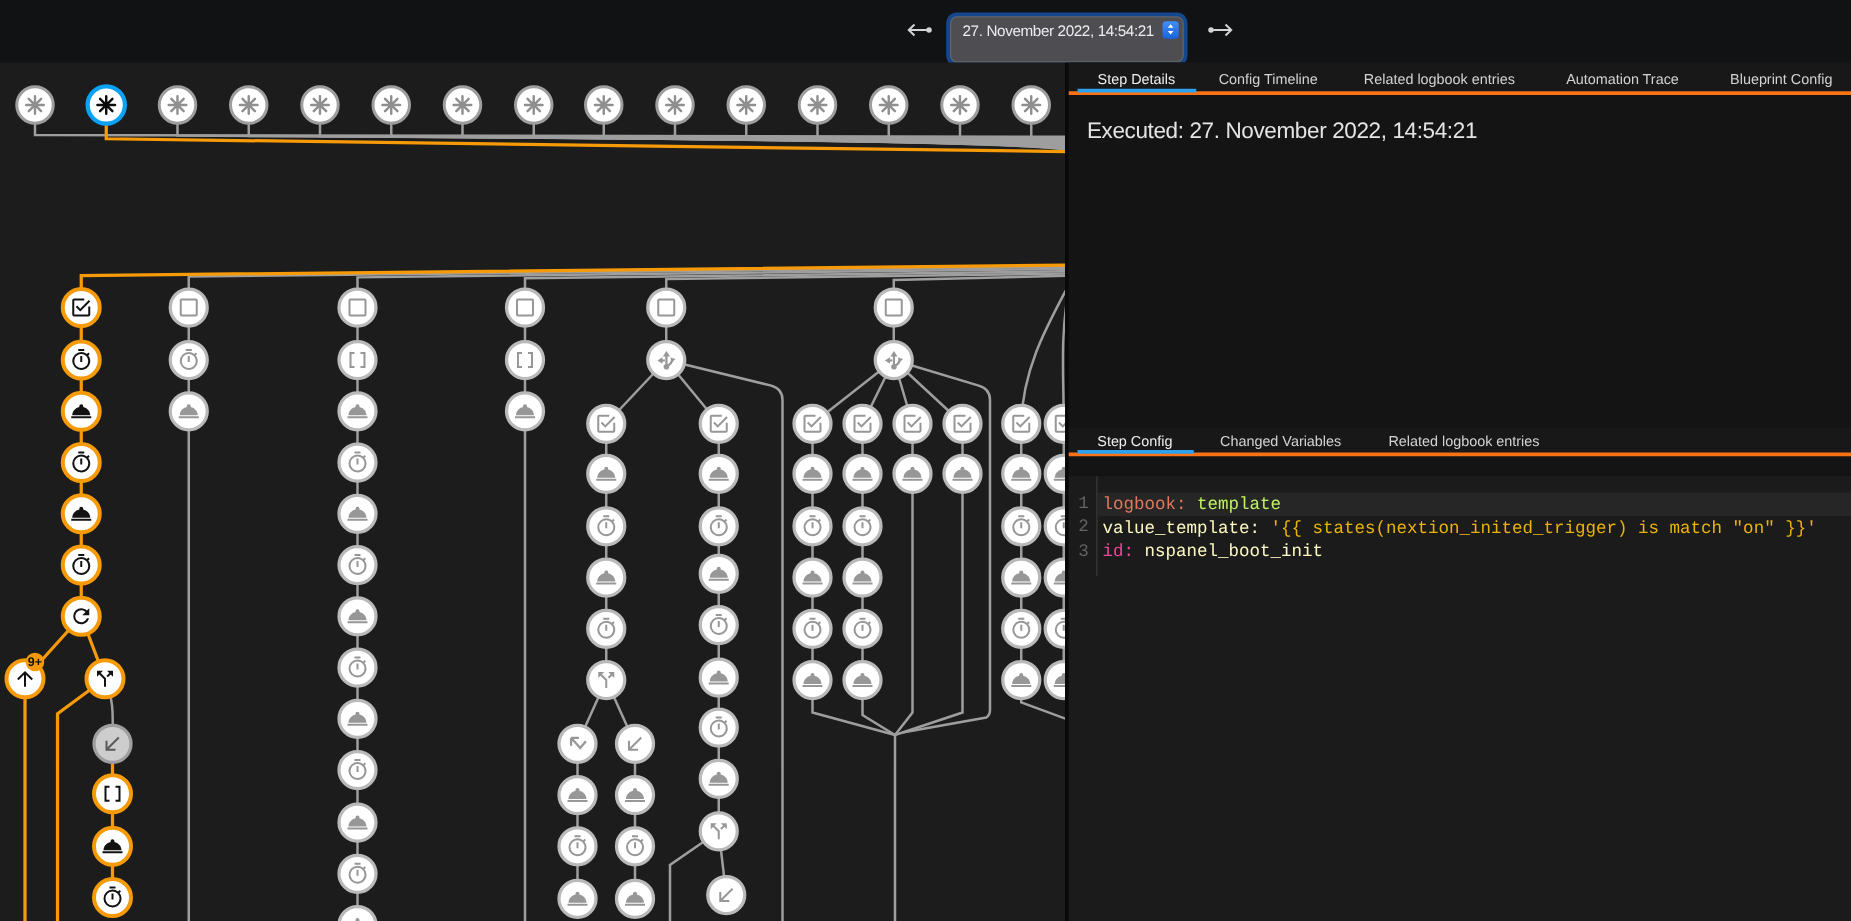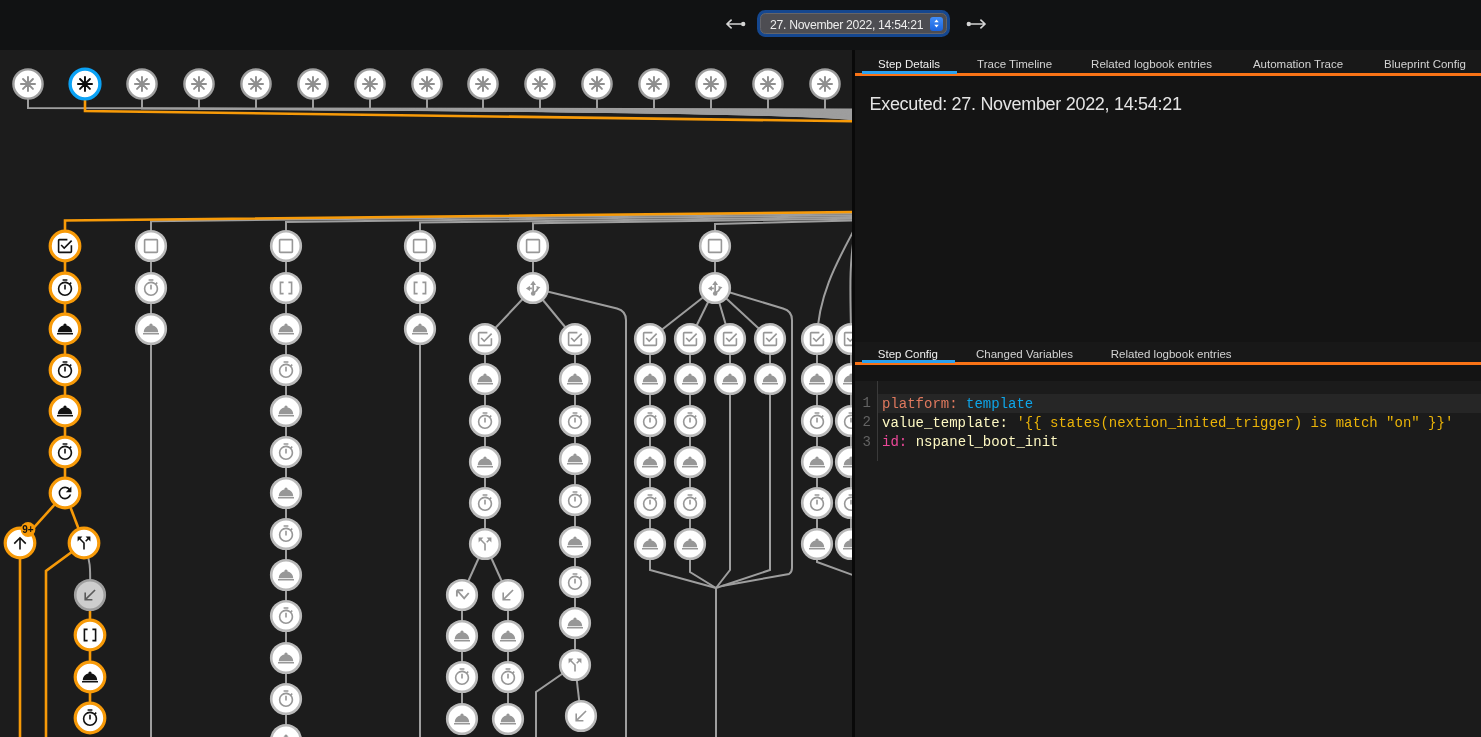--- a/index.html
+++ b/index.html
@@ -5,21 +5,21 @@
   body { width:1481px; height:737px; background:#141414; font-family:"Liberation Sans",sans-serif; overflow:hidden; position:relative; }
   .toolbar { position:absolute; left:0; top:0; width:1481px; height:50px; background:#111213; }
   .graph { position:absolute; left:0; top:50px; width:852px; height:687px; background:#1c1c1c; overflow:hidden; }
   .panel { position:absolute; left:855px; top:50px; width:626px; height:687px; background:#141414; }
   .vborder { position:absolute; left:852px; top:50px; width:3px; height:687px; background:#090909; }
   .tabs { position:absolute; left:0; width:698px; height:26px; background:#181818; border-bottom:3px solid #f97316; }
   .tab { position:absolute; top:8.2px; transform:translateX(-50%); font-size:11.5px; color:#d3d3d3; white-space:nowrap; }
   .tab.act { color:#efefef; }
   .underline { position:absolute; height:3px; background:#2ba1f0; }
   .executed { position:absolute; left:14.5px; top:43.5px; font-size:18px; letter-spacing:-0.3px; color:#e4e4e4; }
-  .sel { position:absolute; left:760px; top:13px; width:187px; height:21px; background:#4d4d52; border:1px solid #646469; border-radius:5.5px; box-shadow:0 0 0 3px rgba(25,105,220,.62);padding-left:14px; }
+  .sel { position:absolute; left:760px; top:13px; width:187px; height:37px; background:#4d4d52; border:1px solid #646469; border-radius:5.5px; box-shadow:0 0 0 3px rgba(25,105,220,.62);padding-left:14px; }
   .sel .txt { position:absolute; left:9px; top:3.8px; font-size:12.2px; color:#ededed; letter-spacing:-0.3px; }
   .sel .stepper { position:absolute; right:3.5px; top:3px; width:13px; height:13.5px; background:linear-gradient(#418df7,#1a63de); border-radius:3px; }
   .mono { font-family:"Liberation Mono",monospace; }
 </style></head>
 <body>
   <div class="toolbar">
     <svg style="position:absolute;left:724px;top:17px" width="22" height="14" viewBox="0 0 22 14">
       <circle cx="19.2" cy="7" r="2.2" fill="#d4d4d4"></circle>
       <path d="M17.5 7H2.6M7.6 2.6L3 7l4.6 4.4" stroke="#d4d4d4" stroke-width="1.6" fill="none"></path>
     </svg>
@@ -330,34 +330,34 @@
       <use href="#ast" transform="translate(643.9,23.9) scale(0.84)" color="#8f8f8f"></use>
       <use href="#ast" transform="translate(700.9,23.9) scale(0.84)" color="#8f8f8f"></use>
       <use href="#ast" transform="translate(757.9,23.9) scale(0.84)" color="#8f8f8f"></use>
       <use href="#ast" transform="translate(814.9,23.9) scale(0.84)" color="#8f8f8f"></use>
     </svg>
   </div>
   <div class="vborder"></div>
   <div class="panel">
     <div class="tabs" style="top:0">
       <span class="tab act" style="left:54.1px">Step Details</span>
-      <span class="tab" style="left:159.6px">Trace Timeline</span>
+      <span class="tab" style="left:159.6px">Config Timeline</span>
       <span class="tab" style="left:296.5px">Related logbook entries</span>
       <span class="tab" style="left:443px">Automation Trace</span>
       <span class="tab" style="left:570px">Blueprint Config</span>
       <div class="underline" style="left:6.9px;top:20.9px;width:95px"></div>
     </div>
     <div class="executed">Executed: 27. November 2022, 14:54:21</div>
     <div style="position:absolute;left:0;top:302px;width:626px;height:6px;background:#0b0b0b"></div>
     <div class="tabs" style="top:292px;height:23px;background:#181818">
       <span class="tab act" style="top:6.2px;left:52.9px">Step Config</span>
       <span class="tab" style="top:6.2px;left:169.5px">Changed Variables</span>
       <span class="tab" style="top:6.2px;left:316.2px">Related logbook entries</span>
       <div class="underline" style="left:7.2px;top:18.4px;width:93px"></div>
     </div>
     <div class="mono" style="position:absolute;left:0;top:331px;width:626px;height:356px;background:#1b1b1b;font-size:14px;line-height:19.4px">
       <div style="position:absolute;left:21.5px;top:0;width:1px;height:80px;background:#3a3a3a"></div>
       <div style="position:absolute;left:22.5px;top:13px;width:604px;height:19.4px;background:#262626"></div>
       <div style="position:absolute;left:0;top:13px;color:#636363;text-align:right;width:16px">1<br>2<br>3</div>
-      <pre class="mono" style="position:absolute;left:27px;top:13.5px;font-size:14px;line-height:19.4px"><span style="color:#e0795e">platform:</span> <span style="color:#0ea5e9">template</span>
+      <pre class="mono" style="position:absolute;left:27px;top:13.5px;font-size:14px;line-height:19.4px"><span style="color:#e0795e">logbook:</span> <span style="color:#bef264">template</span>
 <span style="color:#fef9c3">value_template:</span> <span style="color:#eab308">'{{ states(nextion_inited_trigger) is match "on" }}'</span>
 <span style="color:#ec4899">id:</span> <span style="color:#fef9c3">nspanel_boot_init</span></pre>
     </div>
   </div>
 </body></html>

